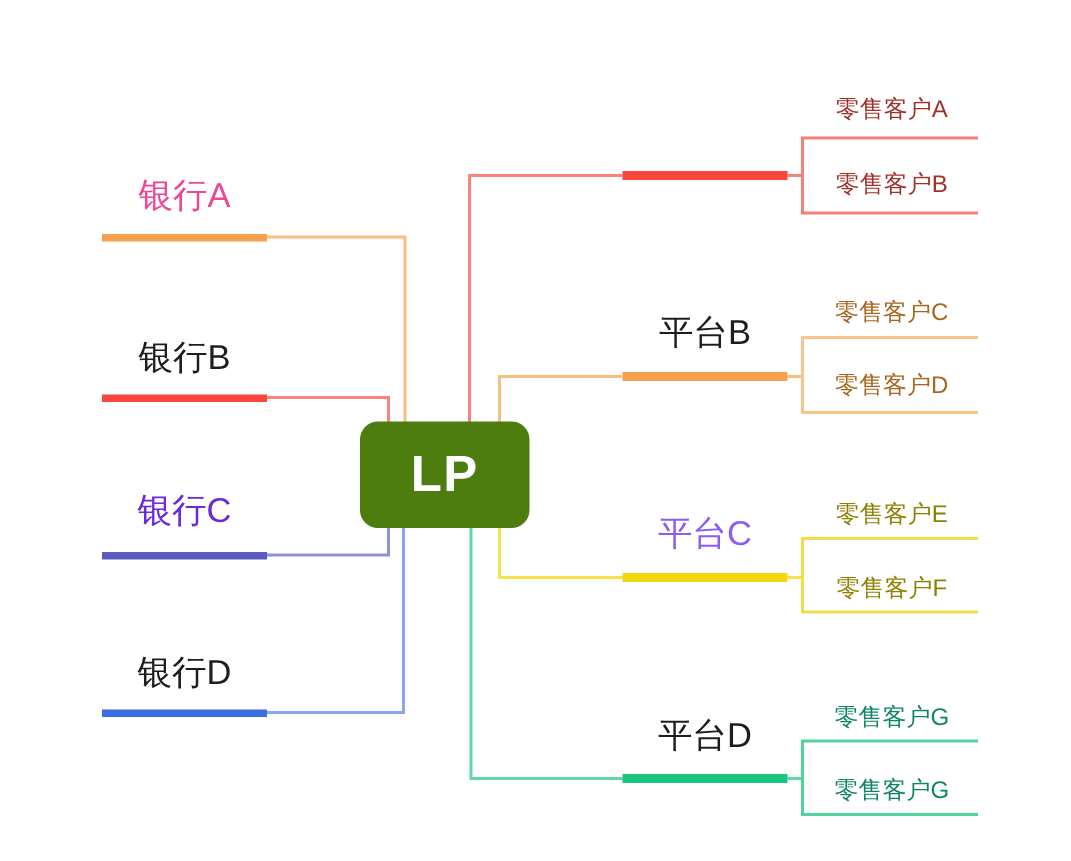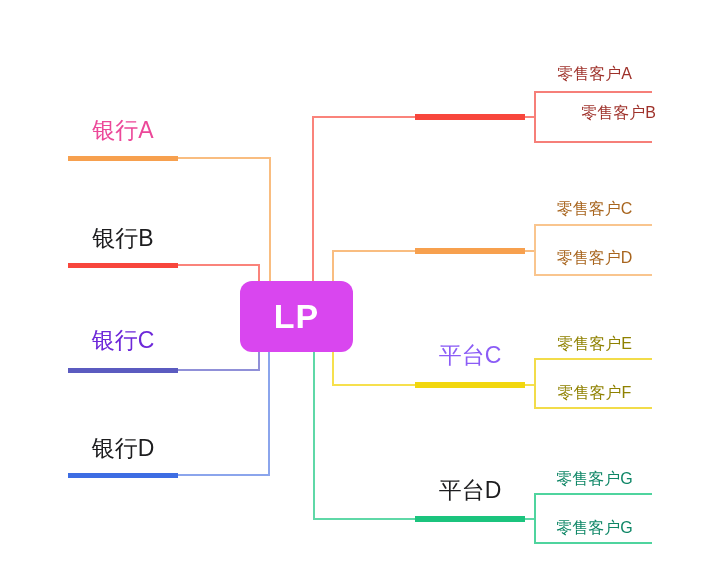--- a/index.html
+++ b/index.html
@@ -49,46 +49,47 @@
     <polyline fill="none" stroke-width="2" points="525,251 535,251" stroke="#F9BD80"></polyline>
     <polyline fill="none" stroke-width="2" points="525,385 535,385" stroke="#F6E04D"></polyline>
     <polyline fill="none" stroke-width="2" points="525,519 535,519" stroke="#5FD8A7"></polyline>
 
     <polyline fill="none" stroke-width="2" points="652,92 535,92 535,142 652,142" stroke="#F67F79"></polyline>
     <polyline fill="none" stroke-width="2" points="652,225 535,225 535,275 652,275" stroke="#F9C58E"></polyline>
     <polyline fill="none" stroke-width="2" points="652,359 535,359 535,408 652,408" stroke="#F2DC4A"></polyline>
     <polyline fill="none" stroke-width="2" points="652,494 535,494 535,543 652,543" stroke="#4FD49E"></polyline>
   </svg>
 
-  <div class="root-node" style="background: #d946ef; color: rgb(255, 255, 255);">LP</div>
+  <div class="root-node" style="background: #4d7c0f; color: rgb(255, 255, 255);">LP</div>
 
   <div class="node-label" style="left: 68px; top: 116px; color: #ec4899;">银行A</div>
   <div class="bar thin5" style="left: 68px; top: 156px; background: rgb(247, 160, 78);"></div>
 
   <div class="node-label" style="left: 68px; top: 224px; color: rgb(29, 29, 31);">银行B</div>
   <div class="bar thin5" style="left: 68px; top: 263px; background: rgb(248, 70, 60);"></div>
 
   <div class="node-label" style="left: 68px; top: 326px; color: #6d28d9;">银行C</div>
   <div class="bar thin5" style="left: 68px; top: 368px; background: rgb(91, 91, 192);"></div>
 
   <div class="node-label" style="left: 68px; top: 434px; color: rgb(29, 29, 31);">银行D</div>
   <div class="bar thin5" style="left: 68px; top: 473px; background: rgb(61, 109, 227);"></div>
 
   <div class="bar thick6" style="left: 415px; top: 114px; background: rgb(248, 70, 60);"></div>
 
+  <div class="node-label" style="left: 415px; top: 207px; color: rgb(29, 29, 31);">平台B</div>
   <div class="bar thick6" style="left: 415px; top: 248px; background: rgb(247, 160, 78);"></div>
 
   <div class="node-label" style="left: 415px; top: 341px; color: #8b5cf6;">平台C</div>
   <div class="bar thick6" style="left: 415px; top: 382px; background: rgb(242, 215, 14);"></div>
 
   <div class="node-label" style="left: 415px; top: 476px; color: rgb(29, 29, 31);">平台D</div>
   <div class="bar thick6" style="left: 415px; top: 516px; background: rgb(27, 196, 126);"></div>
 
   <div class="child-label" style="top: 62px; color: rgb(158, 49, 42);">零售客户A</div>
-  <div class="child-label" style="top: 101px; color: rgb(158, 49, 42); margin-left: 24px;">零售客户B</div>
+  <div class="child-label" style="top: 112px; color: rgb(158, 49, 42);">零售客户B</div>
 
   <div class="child-label" style="top: 197px; color: rgb(168, 101, 30);">零售客户C</div>
   <div class="child-label" style="top: 246px; color: rgb(168, 101, 30);">零售客户D</div>
 
   <div class="child-label" style="top: 332px; color: rgb(143, 129, 0);">零售客户E</div>
   <div class="child-label" style="top: 381px; color: rgb(143, 129, 0);">零售客户F</div>
 
   <div class="child-label" style="top: 467px; color: rgb(14, 134, 102);">零售客户G</div>
   <div class="child-label" style="top: 516px; color: rgb(14, 134, 102);">零售客户G</div>
 

